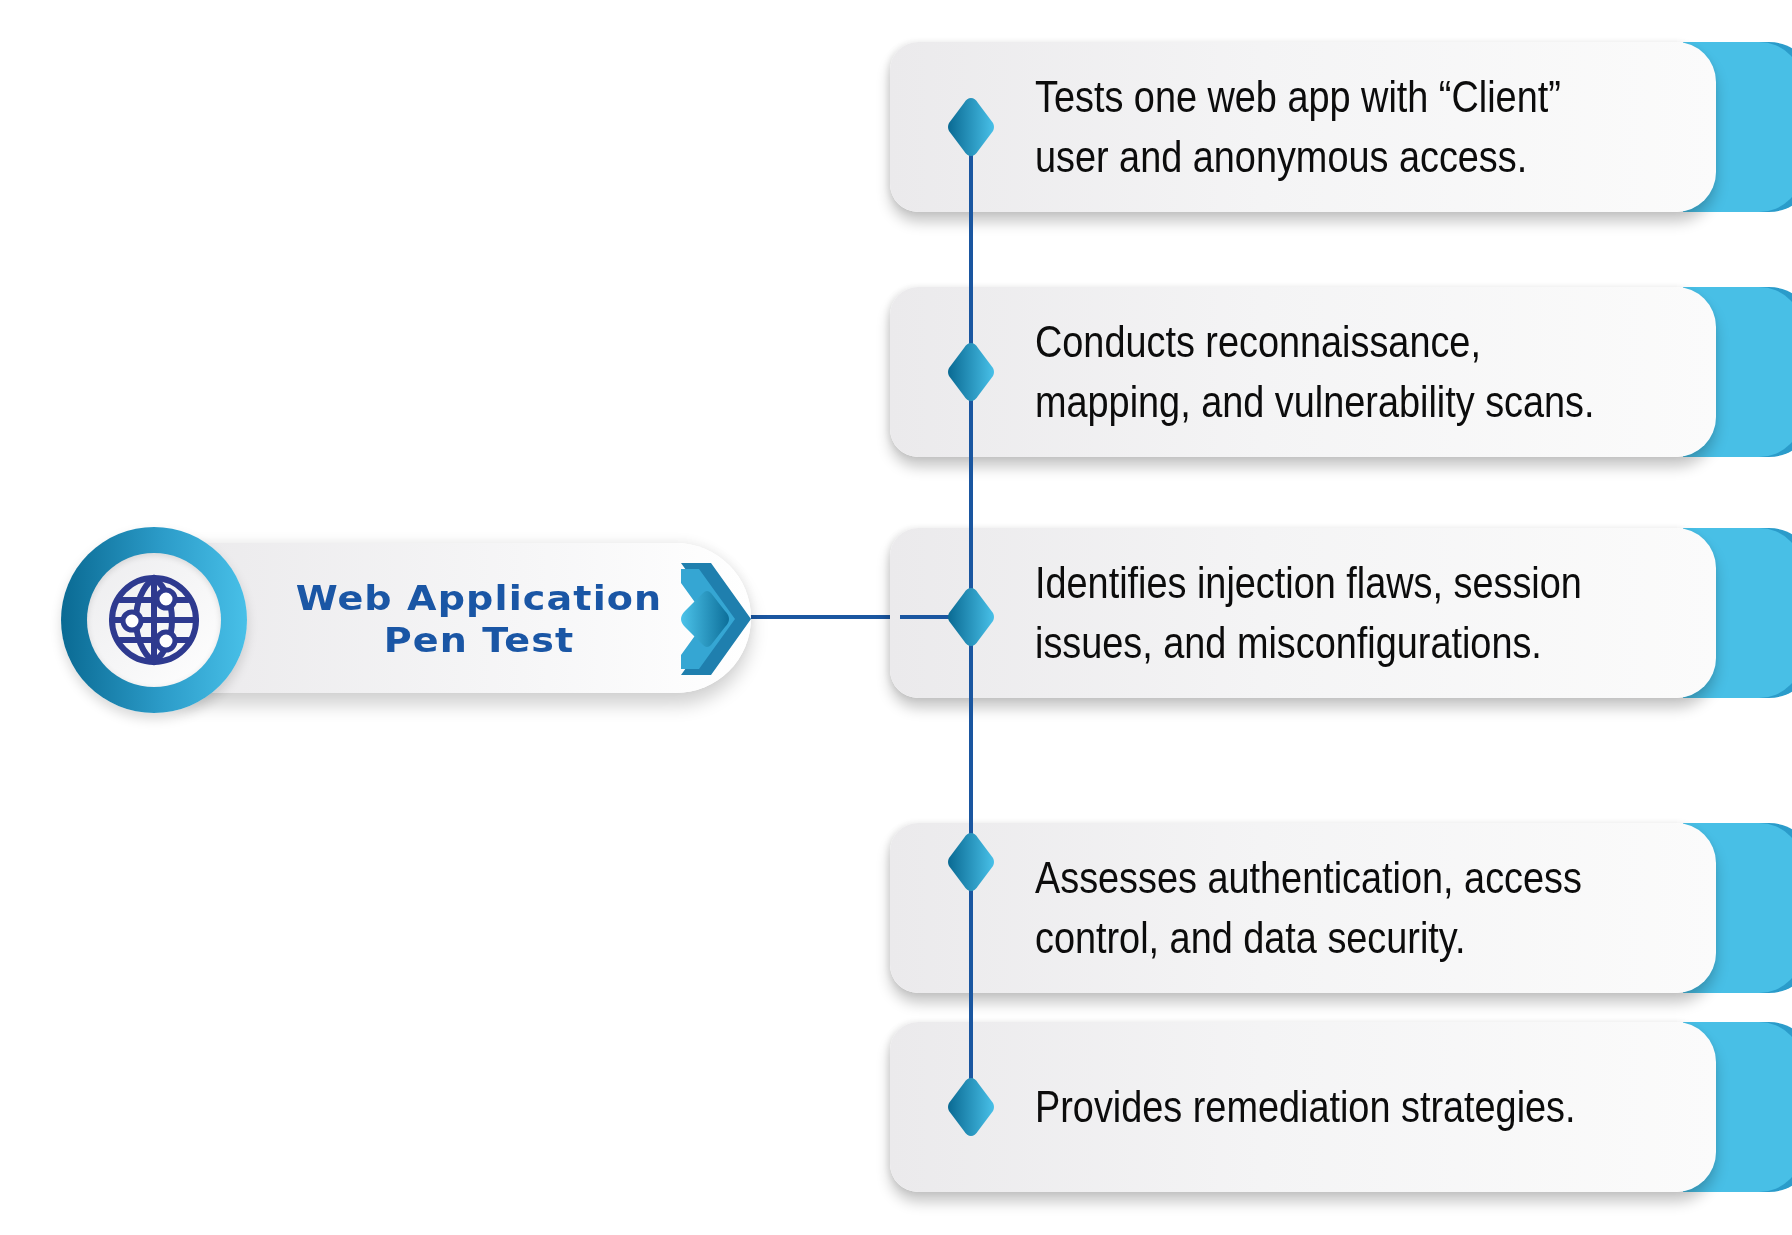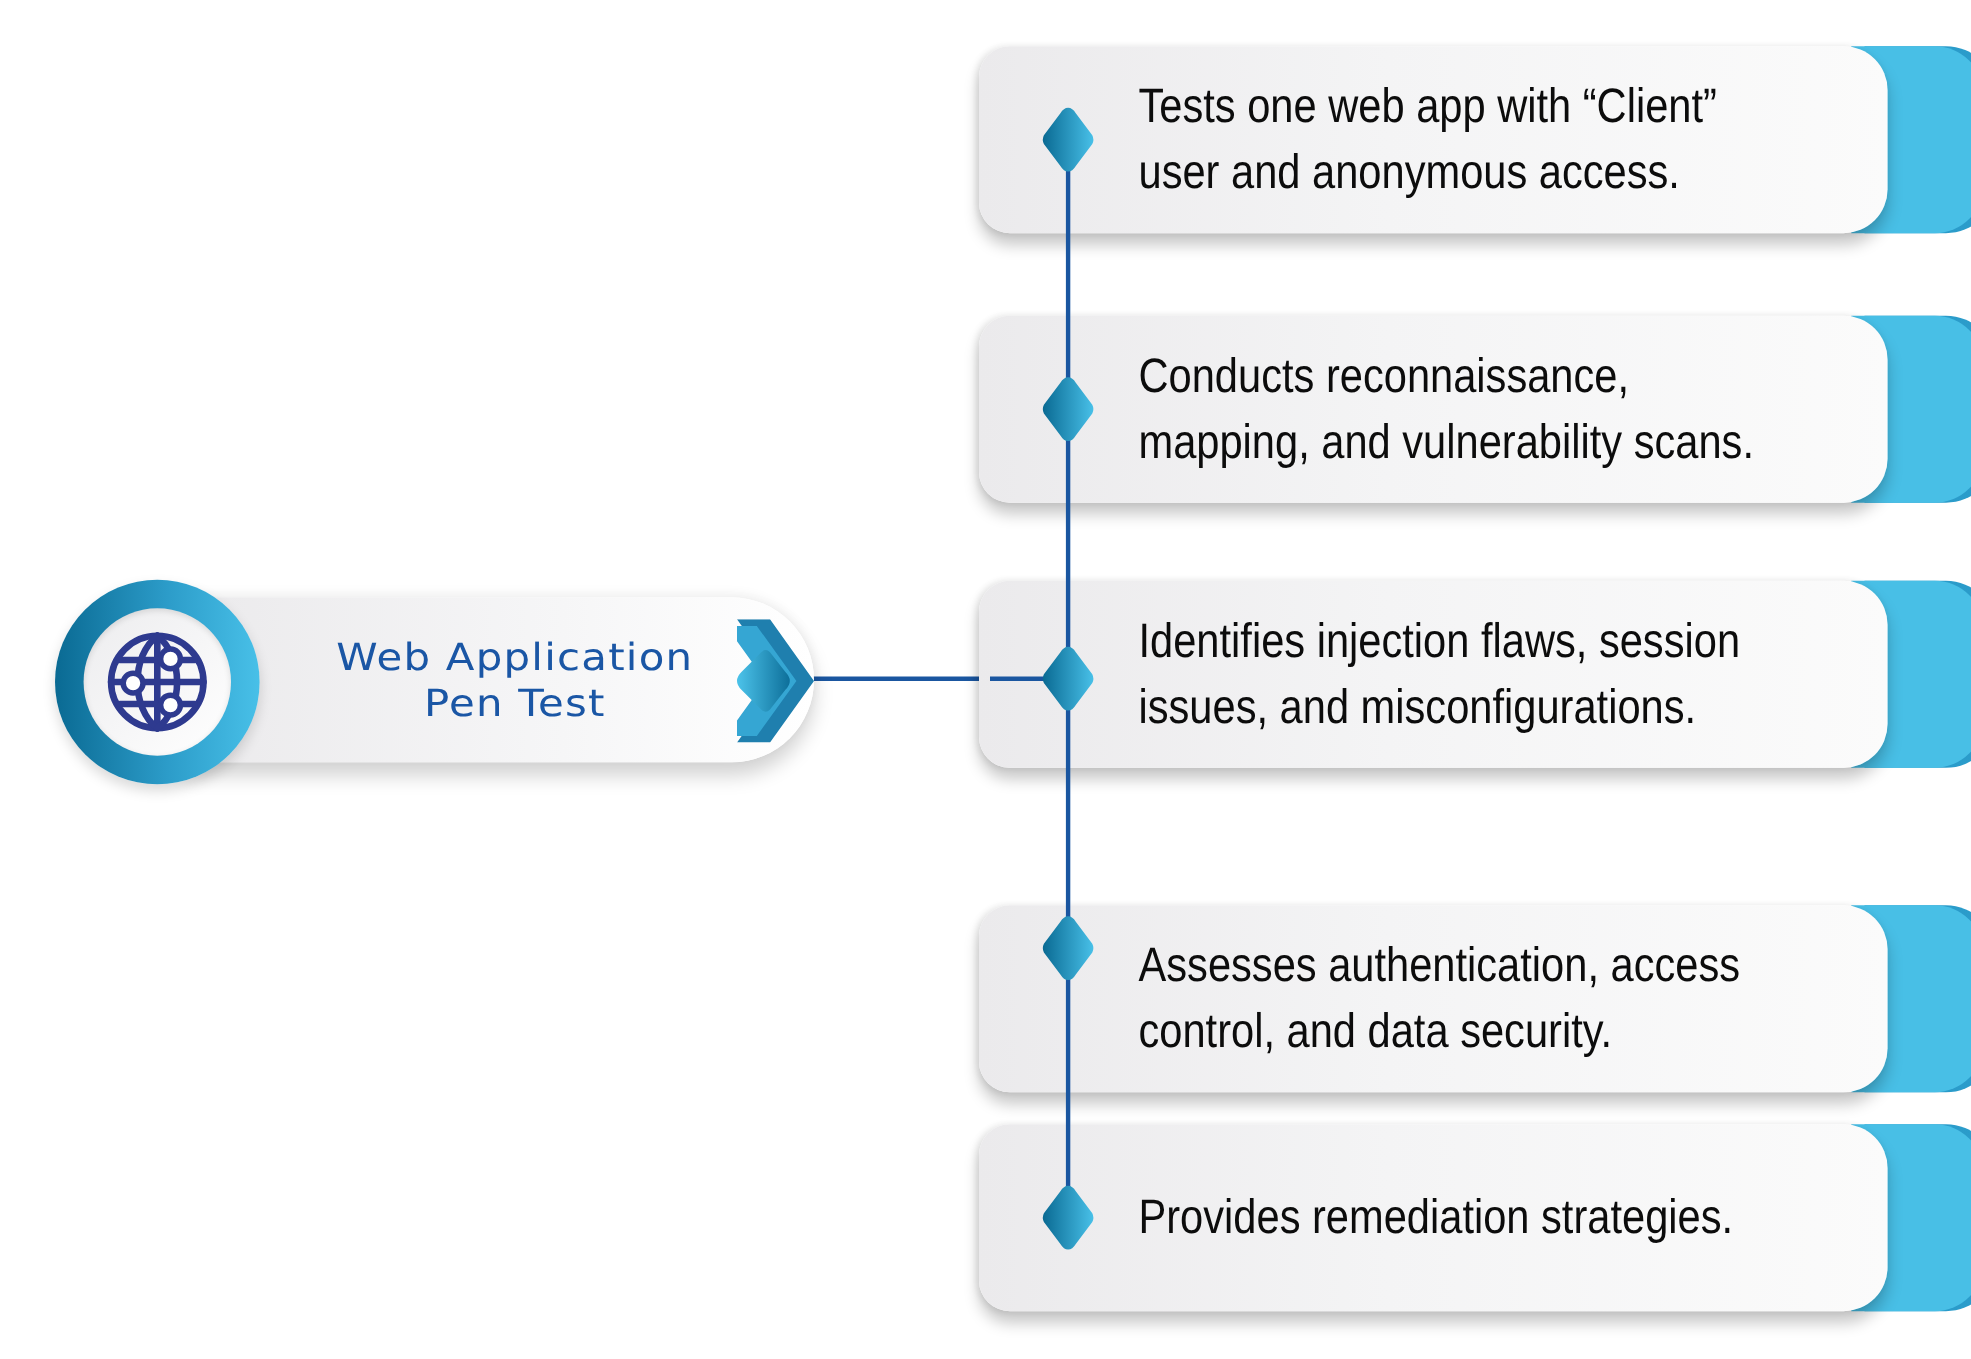--- a/index.html
+++ b/index.html
@@ -15,22 +15,22 @@
     font-family: "Liberation Sans", sans-serif;
   }
   .canvas {
     position: absolute;
     left: 0; top: 0;
     width: 1792px; height: 1235px;
   }
   
   .hub {
     position: absolute;
-    left: 48px; top: 525px;
-    width: 700px; height: 190px;
+    left: 59px; top: 525px;
+    width: 700px; height: 190px; font-weight: bold;
   }
   .hub-pill {
     position: absolute;
     left: 120px; top: 18px;
     width: 572px; height: 150px;
     border-radius: 0 75px 75px 0;
     background: linear-gradient(90deg, #ebeaec 0%, #f6f6f7 60%, #ffffff 100%);
     box-shadow: 0 12px 18px rgba(0,0,0,0.18), 0 -4px 10px rgba(0,0,0,0.05);
   }
   .hub-ring {

